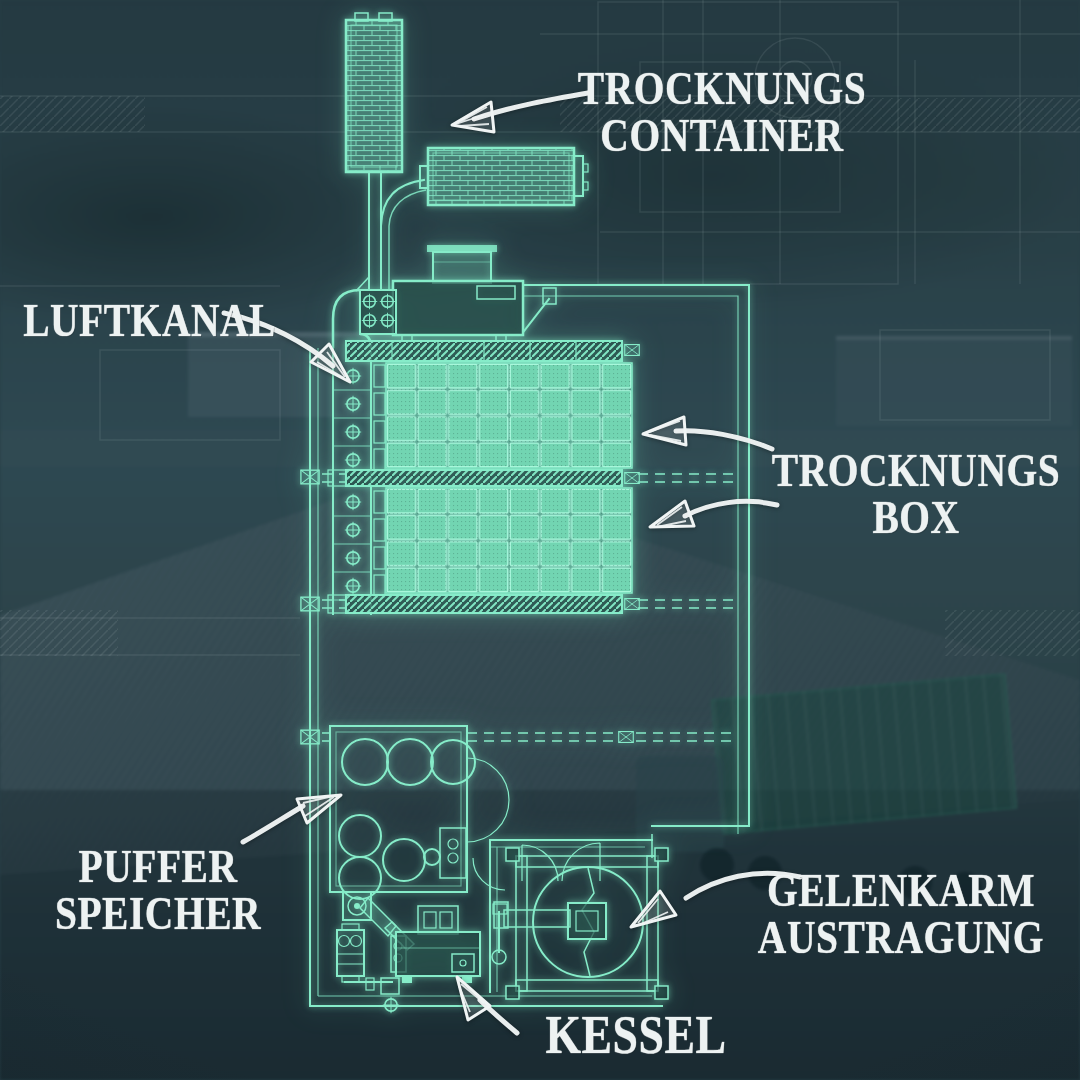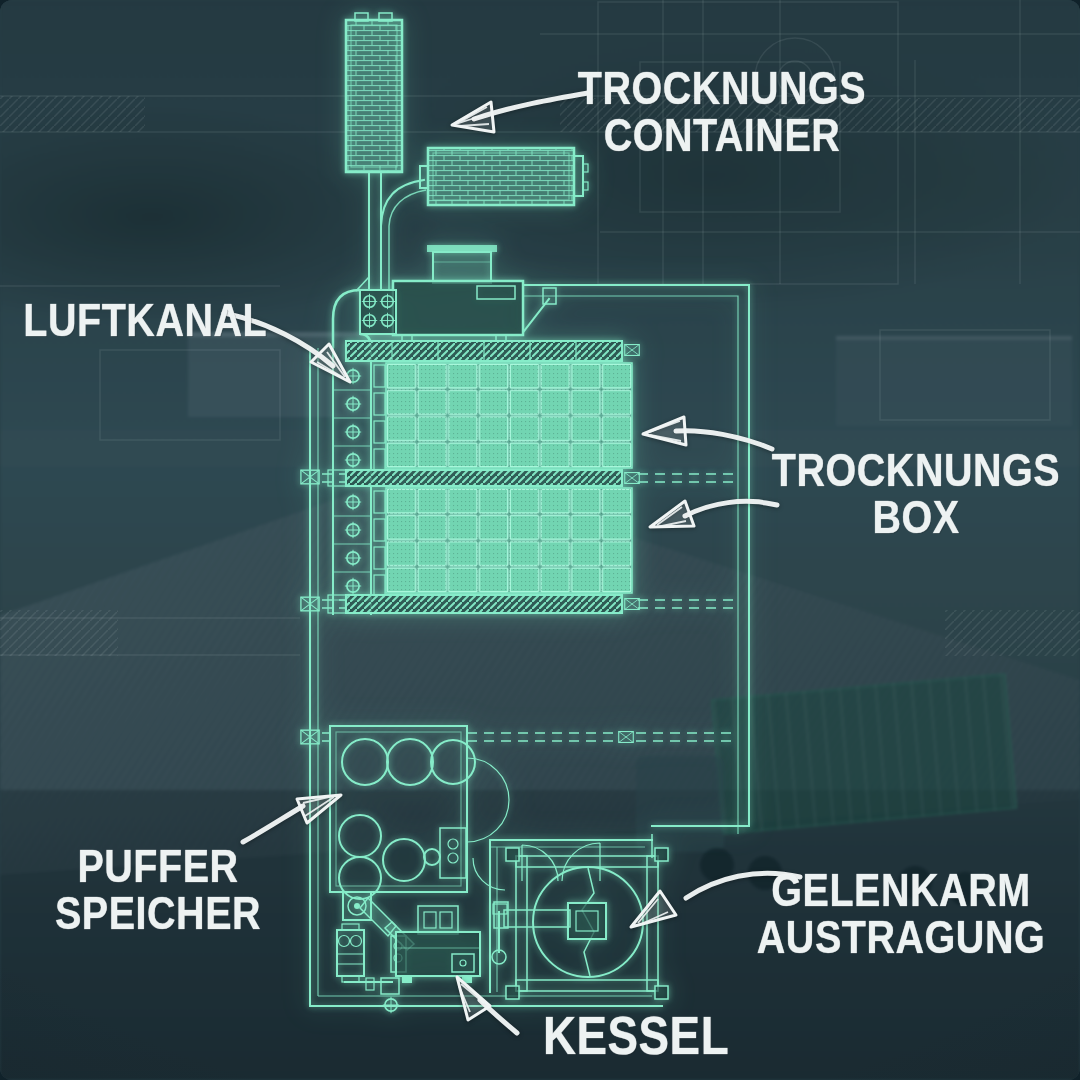--- a/index.html
+++ b/index.html
@@ -1,17 +1,17 @@
 <!DOCTYPE html>
 <html style="--blueprint: #86ecc9; --blueprint_fill: #74d6b3; --label_text: #edf2f2; --arrow: #f0f4f4; --background: #2b424b;"><head>
 <meta charset="utf-8">
 <style>
   html,body{margin:0;padding:0;background:#10222a;}
   .stage{position:relative;width:1080px;height:1080px;overflow:hidden;
-         background:var(--background,#2b424b);font-family:Liberation Sans, sans-serif;border-radius:12px;}
+         background:var(--background,#2b424b);font-family:Liberation Serif, serif;}
   
   .photo{position:absolute;inset:0;filter:blur(1.8px);}
   .photo>div{position:absolute;}
   .ph-sky{inset:0;background:linear-gradient(180deg,#263b43 0%,#2e474f 26%,#33505a 42%,#31494f 58%,#273d45 78%,#20333b 100%);}
   .ph-hills{left:0;top:0;width:1080px;height:320px;
     background:radial-gradient(420px 160px at 14% 68%, rgba(23,41,45,.8), transparent 70%),
                radial-gradient(520px 200px at 66% 55%, rgba(25,44,48,.7), transparent 70%),
                radial-gradient(300px 140px at 92% 60%, rgba(40,62,66,.55), transparent 70%);}
   .ph-bldg1{left:188px;top:332px;width:214px;height:80px;background:rgba(94,118,128,.34);border-top:5px solid rgba(210,222,226,.18);}
   .ph-bldg2{left:432px;top:362px;width:150px;height:56px;background:rgba(80,104,112,.28);}

